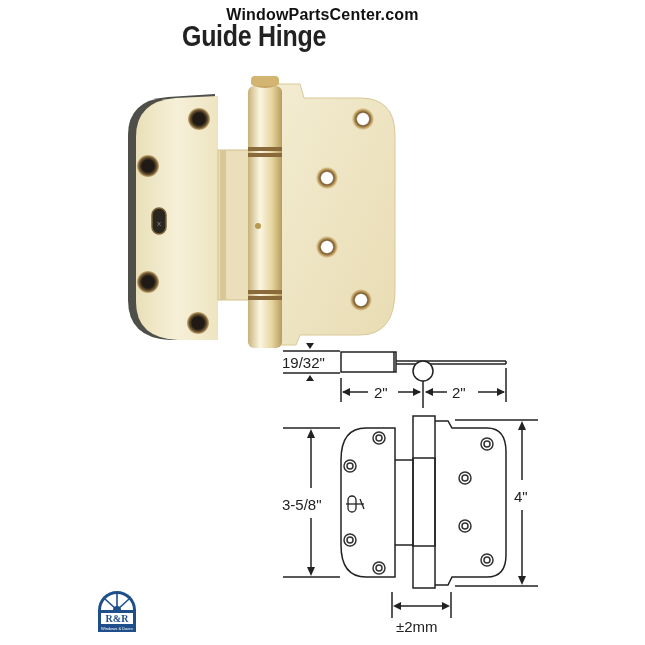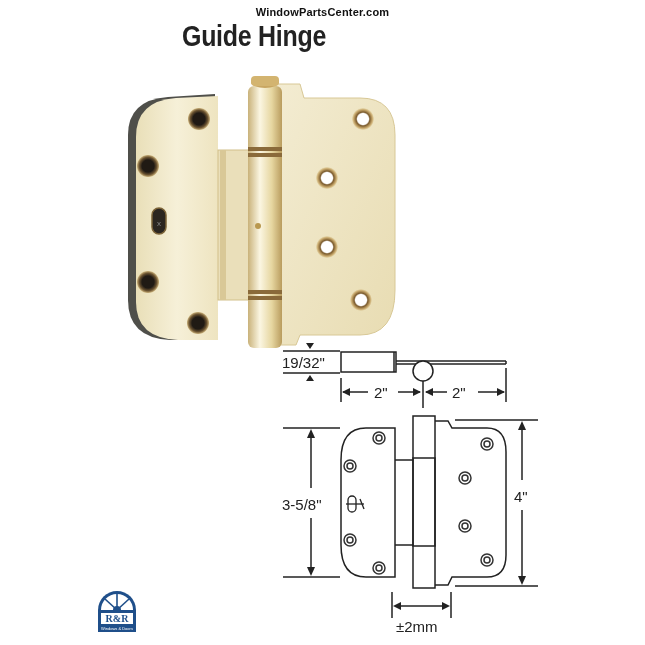--- a/index.html
+++ b/index.html
@@ -1,17 +1,17 @@
 <!DOCTYPE html>
 <html><head>
 <meta charset="utf-8">
 <style>
   html, body { margin:0; padding:0; background:#ffffff; }
   body { width:645px; height:645px; position:relative; overflow:hidden; font-family:"Liberation Sans", sans-serif; color:#1a1a1a; }
-  .site { position:absolute; left:0; width:645px; top:6px; text-align:center; font-weight:bold; font-size:11px; color:#111; letter-spacing:0.2px; }
+  .site { position:absolute; left:0; width:645px; top:6px; text-align:center; font-weight:bold; font-size:16px; color:#111; letter-spacing:0.2px; }
   .title { position:absolute; left:182px; top:20px; font-weight:bold; font-size:29px; color:#222; transform:scaleX(0.86); transform-origin:left top; letter-spacing:-0.3px; }
   svg { position:absolute; left:0; top:0; }
   .dimtxt { font-family:"Liberation Sans", sans-serif; font-size:15px; fill:#222; }
   .logo { position:absolute; left:96px; top:588px; width:42px; height:46px; }
 </style>
 </head>
 <body>
 
 <div class="site">WindowPartsCenter.com</div>
 <div class="title">Guide Hinge</div>

